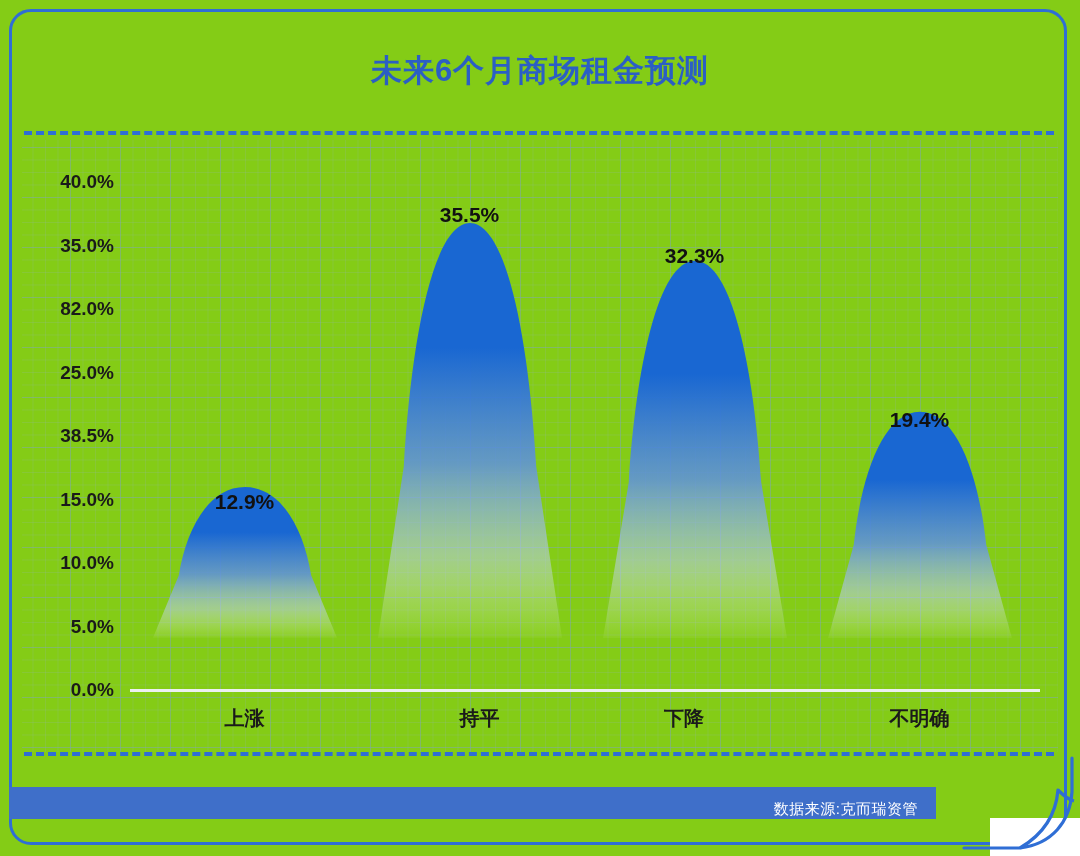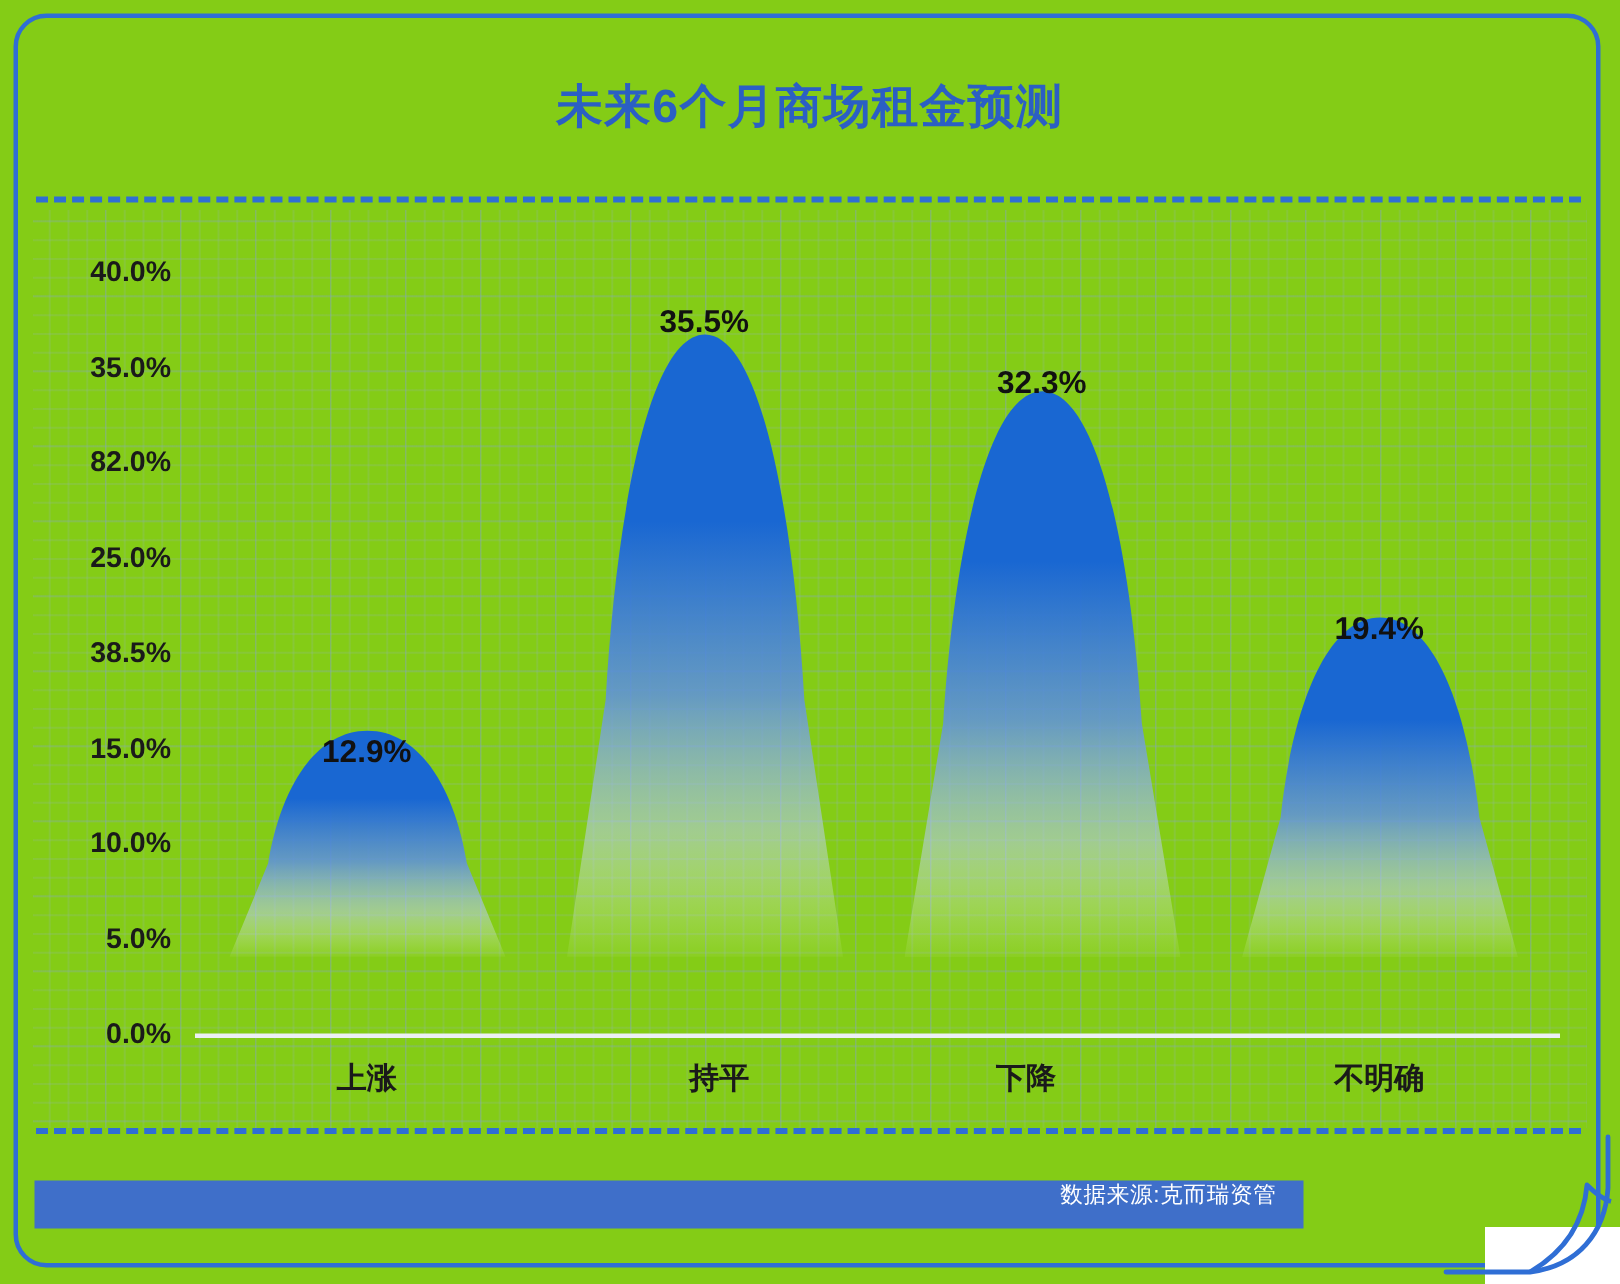--- a/index.html
+++ b/index.html
@@ -143,25 +143,25 @@
     font-size:20px;
     font-weight:bold;
     color:#1a1a1a;
     white-space:nowrap;
     transform:translateX(-50%);
   }
 
   
   .source-bar{
     position:absolute;
-    left:23px;top:787px;
-    width:846px;height:32px;
+    left:9px;top:787px;
+    width:927px;height:32px;
     background:#3f6fc9;
     display:flex;
-    align-items:flex-start;
+    align-items:flex-end;
     justify-content:flex-end;
   }
   .source-text{
     color:#ffffff;
     font-size:15px;
     letter-spacing:.5px;
     padding-right:18px;
     white-space:nowrap;
   }
 </style>

